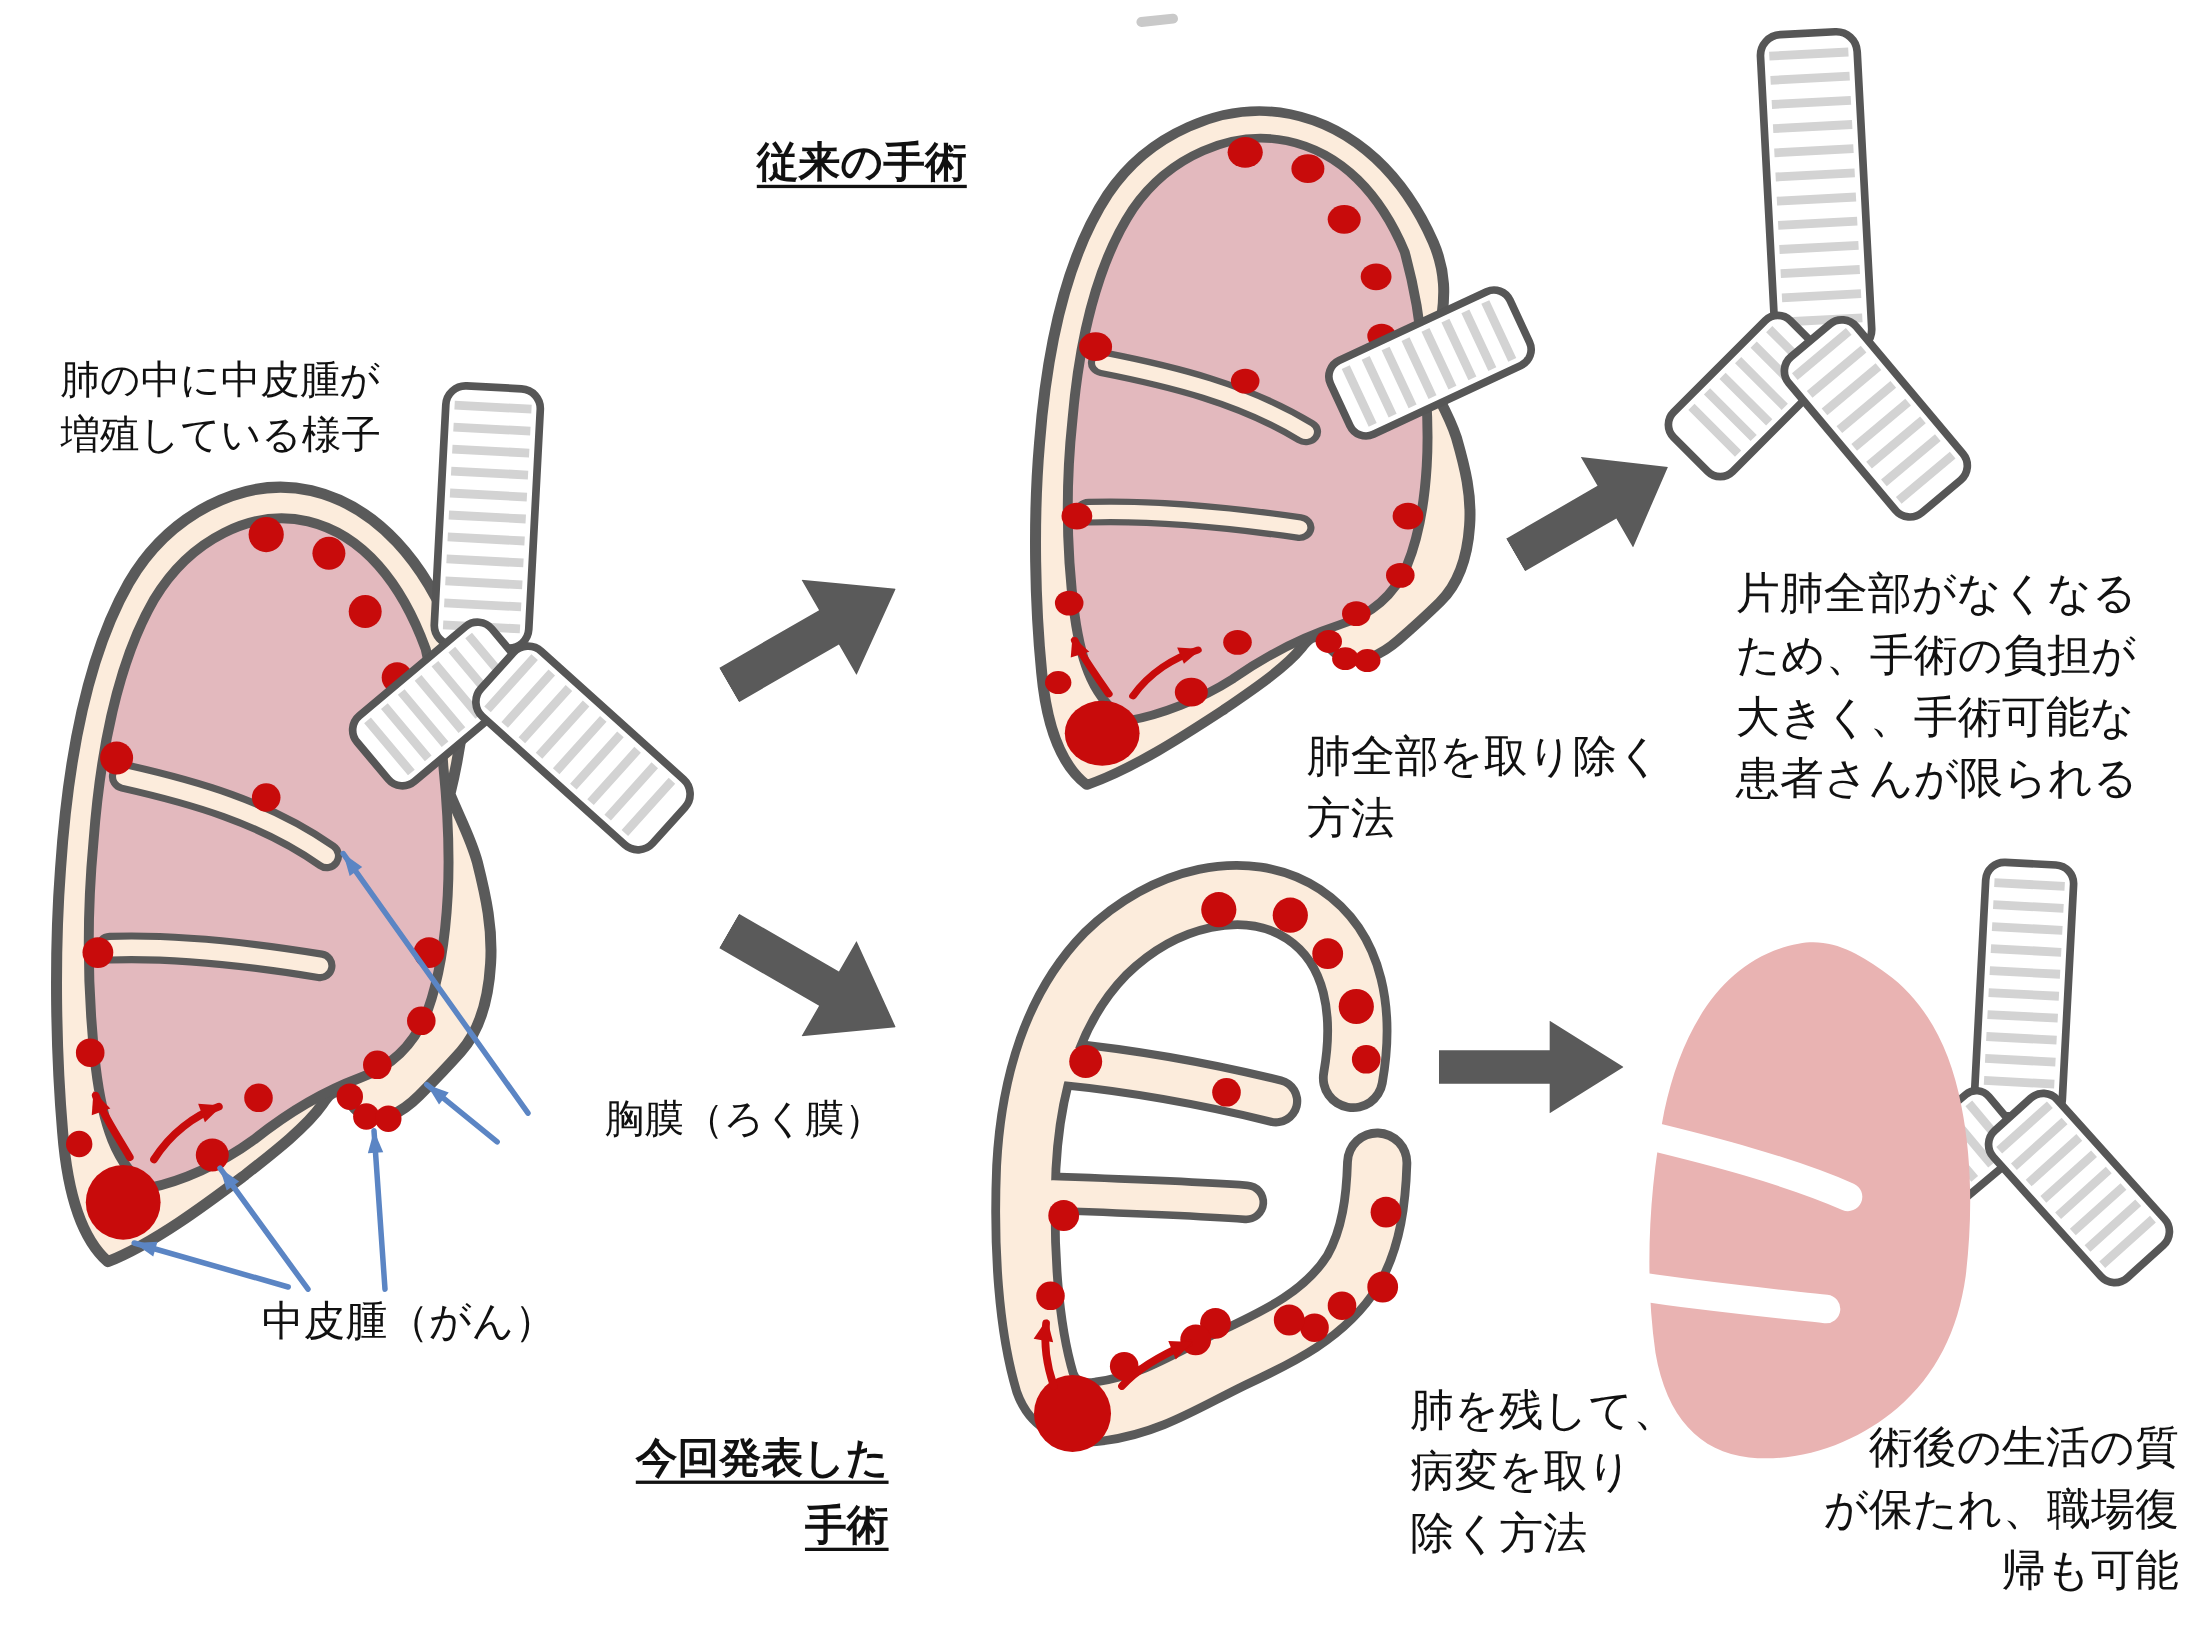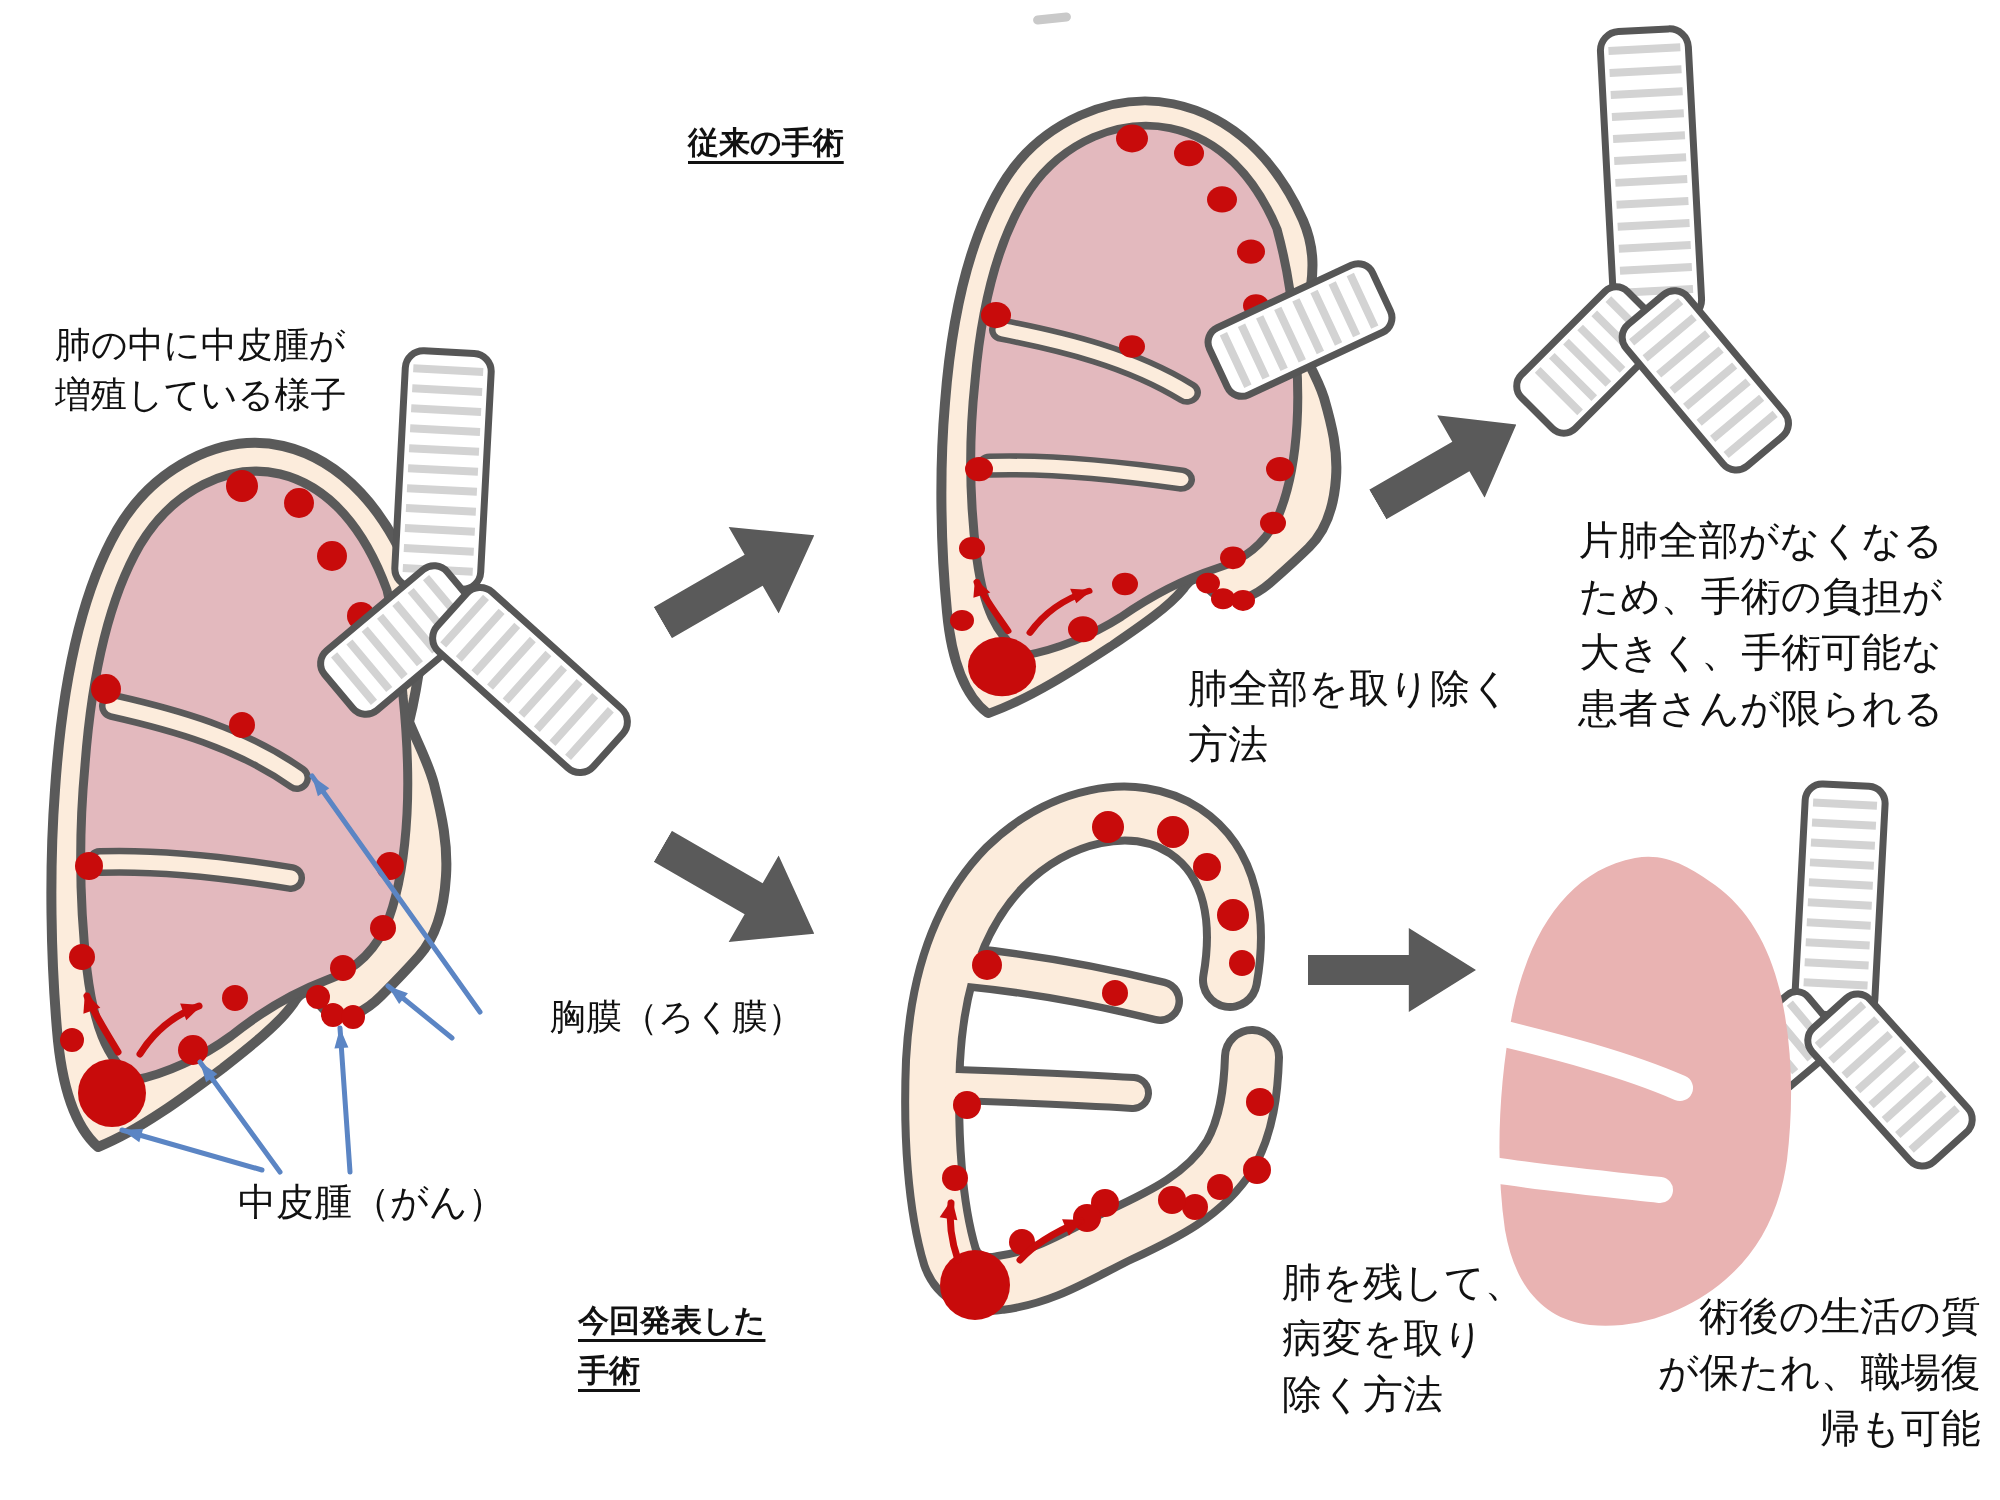--- a/index.html
+++ b/index.html
@@ -6,21 +6,21 @@
   body{
     width:2000px;height:1500px;position:relative;overflow:hidden;
     background:#ffffff;
     font-family:"Liberation Sans","DejaVu Sans",sans-serif;
     color:#111111;
   }
   .txt{position:absolute;white-space:pre-line;line-height:1.4;color:#111111;}
   .caption{font-size:36px;}
   .note{font-size:40px;}
   .small-label{font-size:36px;}
-  .title{font-size:31px;font-weight:bold;text-decoration:underline;text-decoration-thickness:3px;text-underline-offset:8px;line-height:1.6;}
+  .title{font-size:38px;font-weight:bold;text-decoration:underline;text-decoration-thickness:3px;text-underline-offset:8px;line-height:1.6;text-align:right;}
   svg.canvas{position:absolute;left:0;top:0;}
   
   .pleura-fill{fill:#fcecdc;stroke:#5a5a5a;stroke-width:10;stroke-linejoin:round;}
   .lung-fill{fill:#e3b9be;stroke:#5a5a5a;stroke-width:9;stroke-linejoin:round;}
   .fissure-case{fill:none;stroke:#5a5a5a;stroke-width:28;stroke-linecap:round;}
   .fissure-core{fill:none;stroke:#fcecdc;stroke-width:15;stroke-linecap:round;}
   .tumor{fill:#c80b0b;}
   .spread{fill:none;stroke:#c80b0b;stroke-width:7;stroke-linecap:round;}
   .spread-head{fill:#c80b0b;}
   
@@ -211,21 +211,21 @@
 
 <div class="txt small-label" style="left:538px;top:992px;margin-left:12px;">胸膜（ろく膜）</div>
 
 <div class="txt small-label" style="left:226px;top:1176px;font-size:38px;margin-left:12px;">中皮腫（がん）</div>
 
 <div class="txt title" style="left:688px;top:118px;">従来の手術</div>
 
 <div class="txt note" style="left:1188px;top:660px;">肺全部を取り除く
 方法</div>
 
-<div class="txt note" style="left:1578px;top:512px;text-align:center;">片肺全部がなくなる
+<div class="txt note" style="left:1578px;top:512px;">片肺全部がなくなる
 ため、手術の負担が
 大きく、手術可能な
 患者さんが限られる</div>
 
 <div class="txt title" style="left:578px;top:1296px;">今回発表した
 手術</div>
 
 <div class="txt note" style="left:1282px;top:1254px;">肺を残して、
 病変を取り
 除く方法</div>

